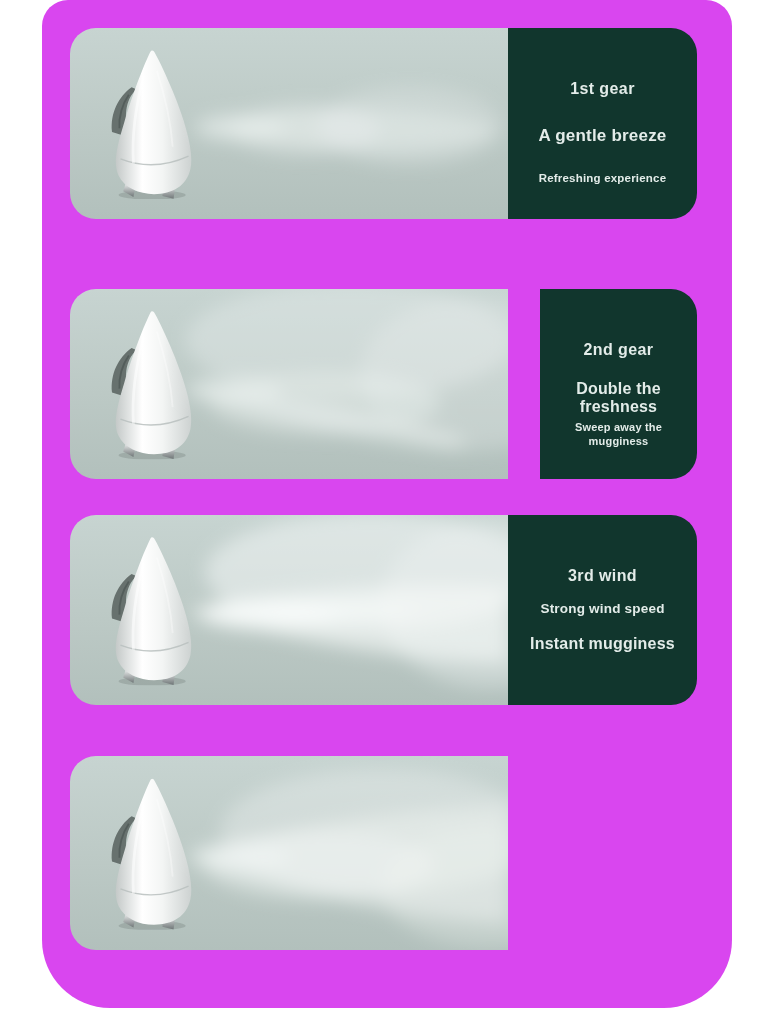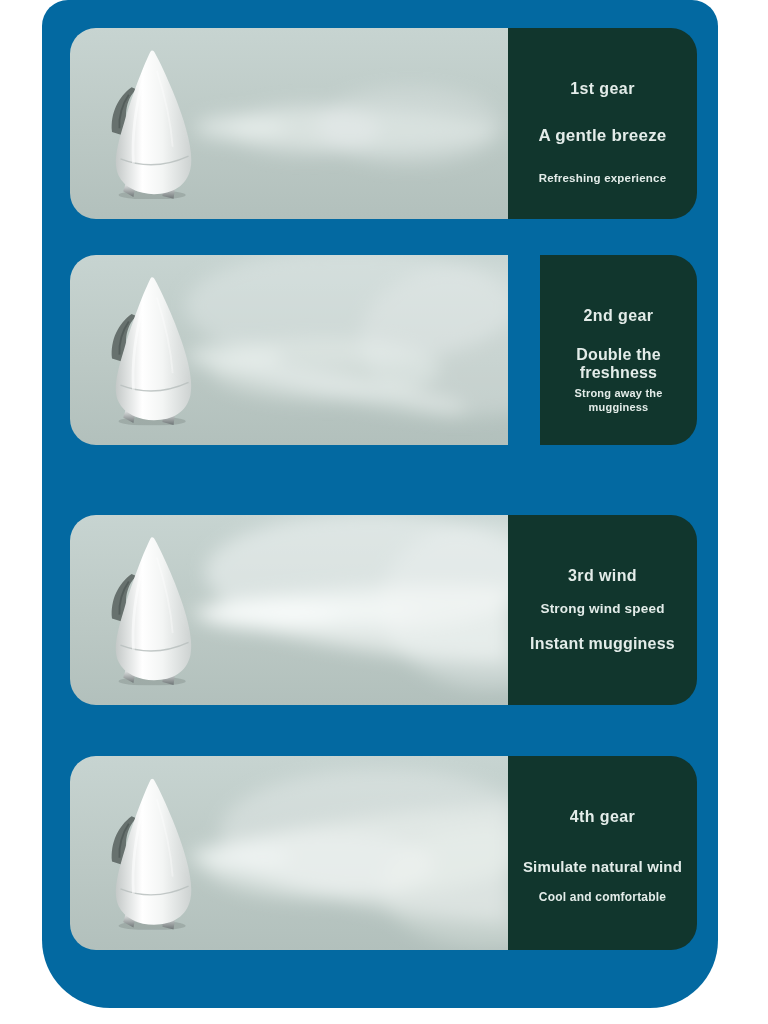--- a/index.html
+++ b/index.html
@@ -2,28 +2,28 @@
 <html><head>
 <meta charset="utf-8">
 <style>
   html,body{margin:0;padding:0;}
   body{
     width:768px;height:1024px;background:#ffffff;overflow:hidden;
     font-family:"Liberation Sans", sans-serif;position:relative;
   }
   .panel{
     position:absolute;left:42px;top:0;width:676px;height:1008px;
-    background:#0369a1;border-radius:26px 26px 68px 68px;
+    background:#d946ef;border-radius:26px 26px 68px 68px;padding-left:14px;
   }
   .card{
     position:absolute;left:28px;width:627px;display:flex;
     border-radius:26px;overflow:hidden;
   }
   .c1{top:28px;height:191px;}
-  .c2{top:255px;height:190px;gap:32px;}
+  .c2{top:289px;height:190px;gap:32px;}
   .c3{top:515px;height:190px;}
   .c4{top:756px;height:194px;}
   .card-left{
     width:438px;height:100%;position:relative;flex:none;
     background:linear-gradient(180deg,#c7d4d1 0%,#bcc9c5 55%,#b2c0bc 100%);
   }
   .card-left svg.scene{position:absolute;left:0;top:0;width:100%;height:100%;display:block;}
   .card-right{
     flex:1;background:#11362d;color:#e3ece9;
     display:flex;flex-direction:column;align-items:center;text-align:center;
@@ -105,21 +105,21 @@
           <ellipse cx="405" cy="85" rx="115" ry="78" opacity="0.26"></ellipse>
           <path d="M122 98 C 190 102 280 120 375 144 C 408 153 402 165 368 161 C 282 152 172 124 122 101 Z" opacity="0.50"></path>
           <ellipse cx="255" cy="115" rx="115" ry="32" opacity="0.38"></ellipse>
           <ellipse cx="165" cy="102" rx="48" ry="14" opacity="0.50"></ellipse>
         </g>
       </svg>
     </div>
     <div class="card-right">
       <h2 class="gear">2nd gear</h2>
       <p class="line1">Double the freshness</p>
-      <p class="line2">Strong away the mugginess</p>
+      <p class="line2">Sweep away the mugginess</p>
     </div>
   </section>
 
   <section class="card c3">
     <div class="card-left">
       <svg class="scene" viewBox="0 0 438 192" preserveAspectRatio="none">
         <use href="#device" x="28" y="22" width="112" height="150"></use>
         <g filter="url(#mistBlur)" fill="#f6faf9">
           <ellipse cx="300" cy="58" rx="165" ry="60" opacity="0.50"></ellipse>
           <ellipse cx="420" cy="90" rx="110" ry="85" opacity="0.32"></ellipse>
@@ -142,20 +142,15 @@
         <use href="#device" x="28" y="22" width="112" height="150"></use>
         <g filter="url(#mistBlur)" fill="#f2f7f5">
           <ellipse cx="310" cy="75" rx="160" ry="62" opacity="0.34"></ellipse>
           <path d="M122 97 C 215 70 320 52 438 48 L438 166 C 318 160 208 132 122 100 Z" opacity="0.46"></path>
           <ellipse cx="250" cy="108" rx="115" ry="34" opacity="0.42"></ellipse>
           <ellipse cx="170" cy="100" rx="50" ry="15" opacity="0.50"></ellipse>
           <ellipse cx="420" cy="130" rx="110" ry="60" opacity="0.26"></ellipse>
         </g>
       </svg>
     </div>
-    <div class="card-right">
-      <h2 class="gear">4th gear</h2>
-      <p class="line1">Simulate natural wind</p>
-      <p class="line2">Cool and comfortable</p>
-    </div>
   </section>
 
 </div>
 
 </body></html>

